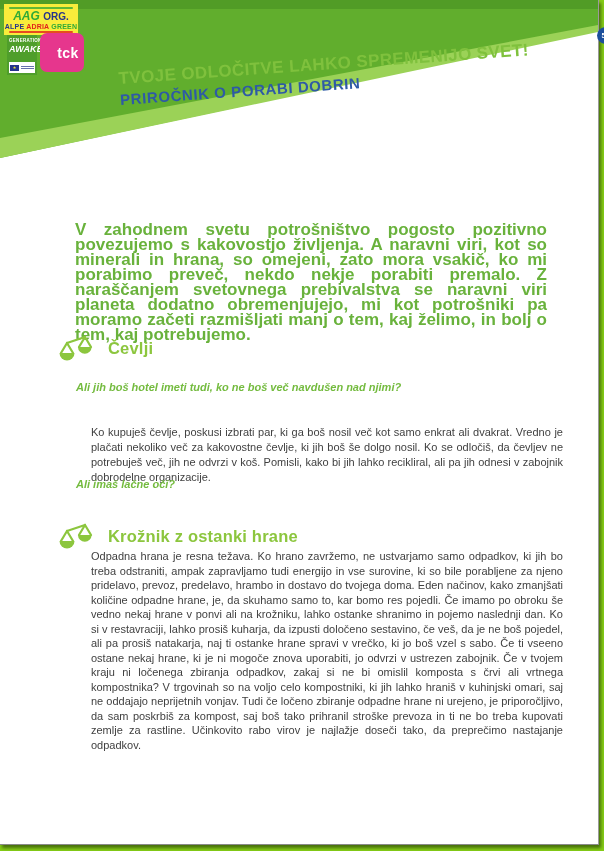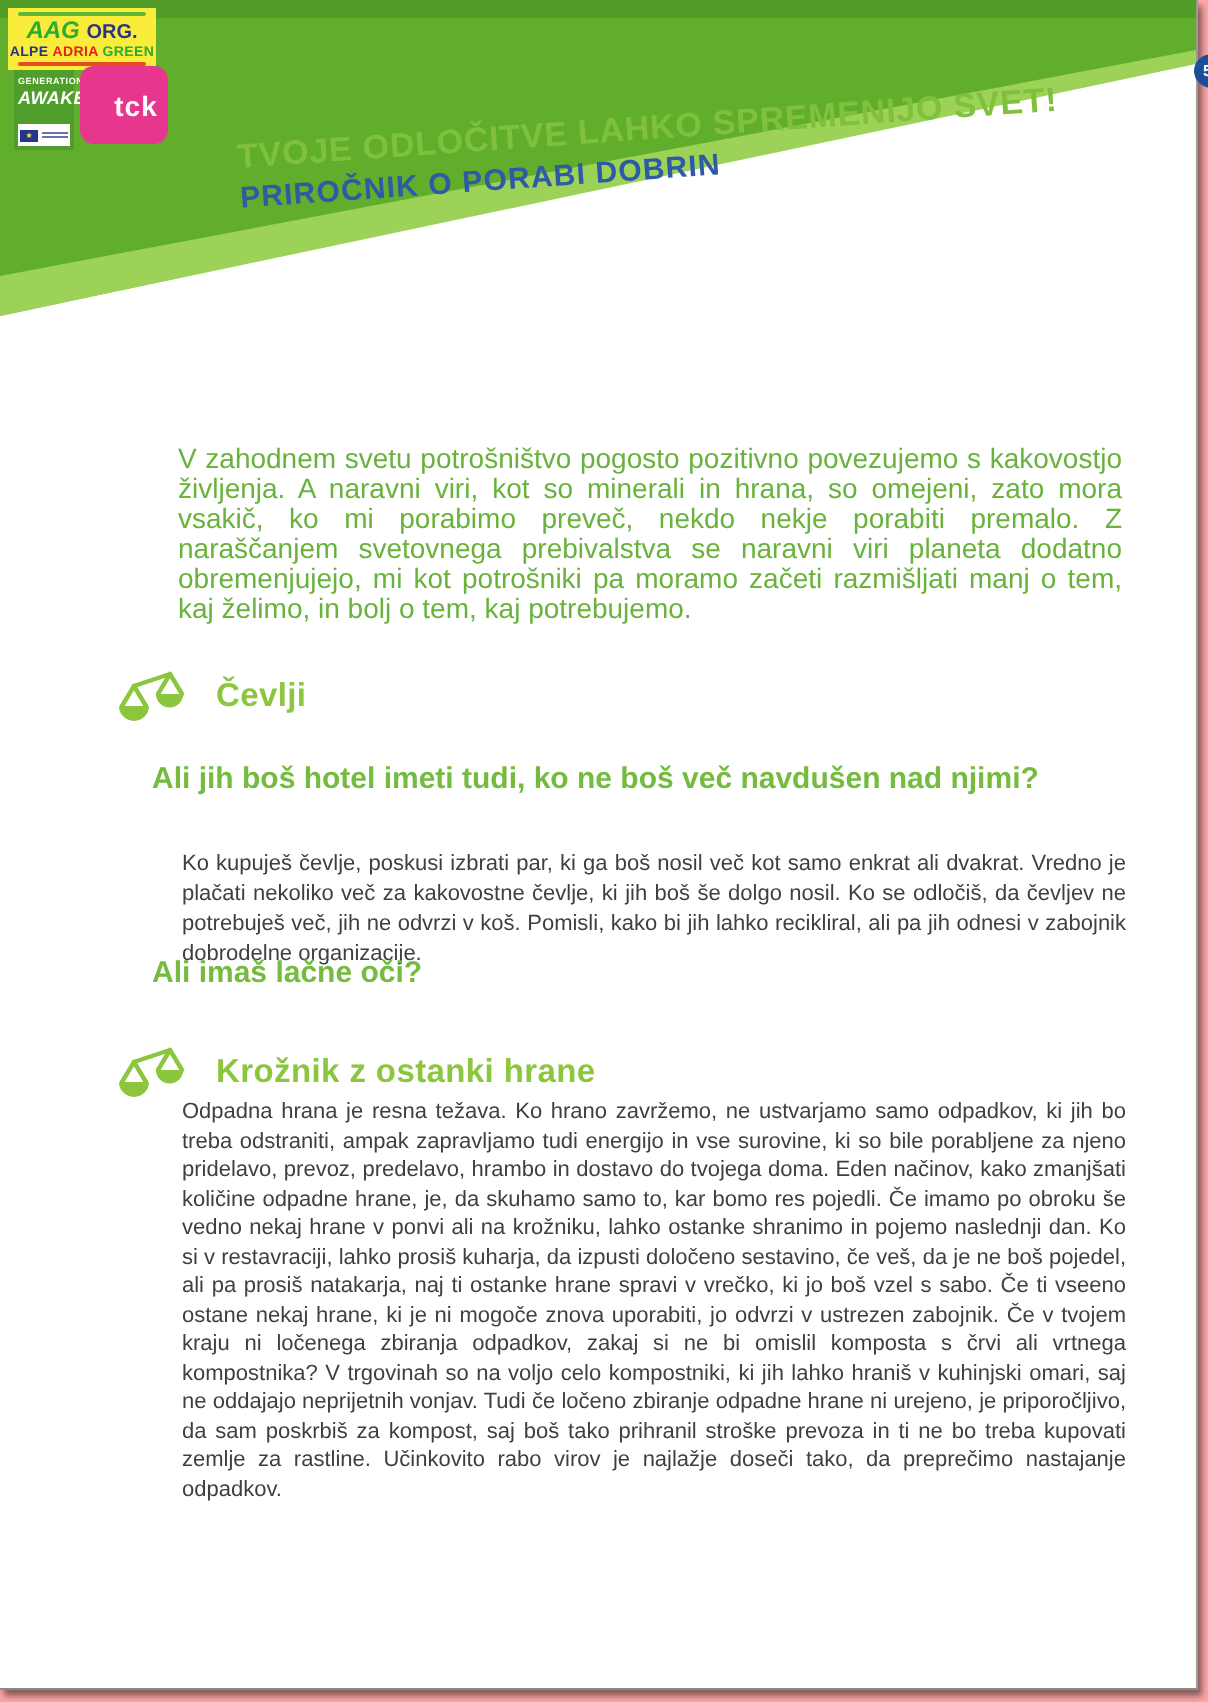--- a/index.html
+++ b/index.html
@@ -1,18 +1,18 @@
 <!DOCTYPE html>
 <html><head>
 <meta charset="utf-8">
 <style>
   html,body{margin:0;padding:0;background:#ffffff;}
   .canvas{
     position:relative;width:604px;height:851px;overflow:hidden;
-    font-family:"Liberation Sans",sans-serif;background:#fca5a5;
+    font-family:"Liberation Sans",sans-serif;background:#84cc16;
   }
   .page{
     position:absolute;left:0;top:0;width:598px;height:844px;background:#ffffff;
     border-right:1px solid #9a9a9a;border-bottom:1px solid #8a8a8a;
     box-shadow:2px 3px 3px rgba(0,0,0,0.45);
   }
   .header-band{position:absolute;left:0;top:0;width:598px;height:175px;}
   
   .header-titles{
     position:absolute;left:118px;top:69px;width:430px;
@@ -53,29 +53,29 @@
     box-shadow:inset 0 0 0 1.5px #ffffff, 0 0 0 1px #d5puis;
     display:flex;align-items:center;justify-content:center;padding-left:12px;
   }
   .tck-label{color:#ffffff;font-size:14px;font-weight:bold;letter-spacing:0.5px;}
   
   .section-label{
     position:absolute;left:54px;top:189px;background:#8cc63e;color:#ffffff;
     font-size:14px;font-weight:bold;padding:2px 9px 3px;letter-spacing:0.2px;
   }
   .intro{
-    position:absolute;left:89px;top:222px;width:472px;margin:0;
-    font-size:14px;line-height:15px;color:#69b23c;text-align:justify;font-weight:normal;
+    position:absolute;left:75px;top:222px;width:472px;margin:0;
+    font-size:17px;line-height:15px;color:#69b23c;text-align:justify;font-weight:bold;
   }
   .section-head{position:absolute;left:57px;display:flex;align-items:center;gap:14px;}
   .section-head.s1{top:332px;}
   .section-head.s2{top:472px;margin-top:48px;}
   .section-title{font-size:16.5px;font-weight:bold;color:#8cc63e;letter-spacing:0.2px;}
   .question{
-    position:absolute;left:76px;margin:0;font-size:15px;
+    position:absolute;left:76px;margin:0;font-size:11px;font-style:italic;
     font-weight:bold;color:#74bb3f;
   }
   .question.q1{top:381px;}
   .question.q2{top:478px;}
   .body-par{
     position:absolute;left:75px;width:472px;margin:16px;
     font-size:11px;line-height:14.5px;color:#3f3f3f;text-align:justify;
   }
   .body-par.b1{top:409px;line-height:15px;}
   .body-par.b2{top:533px;}

